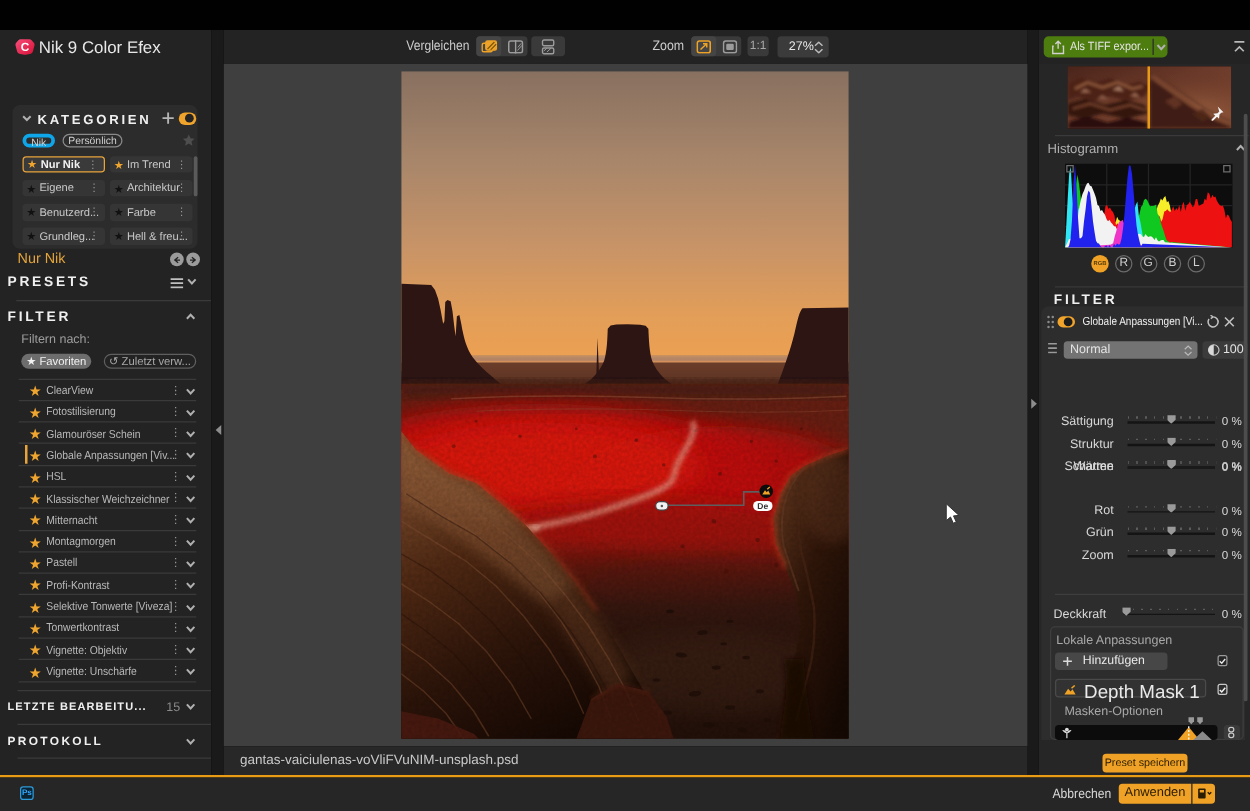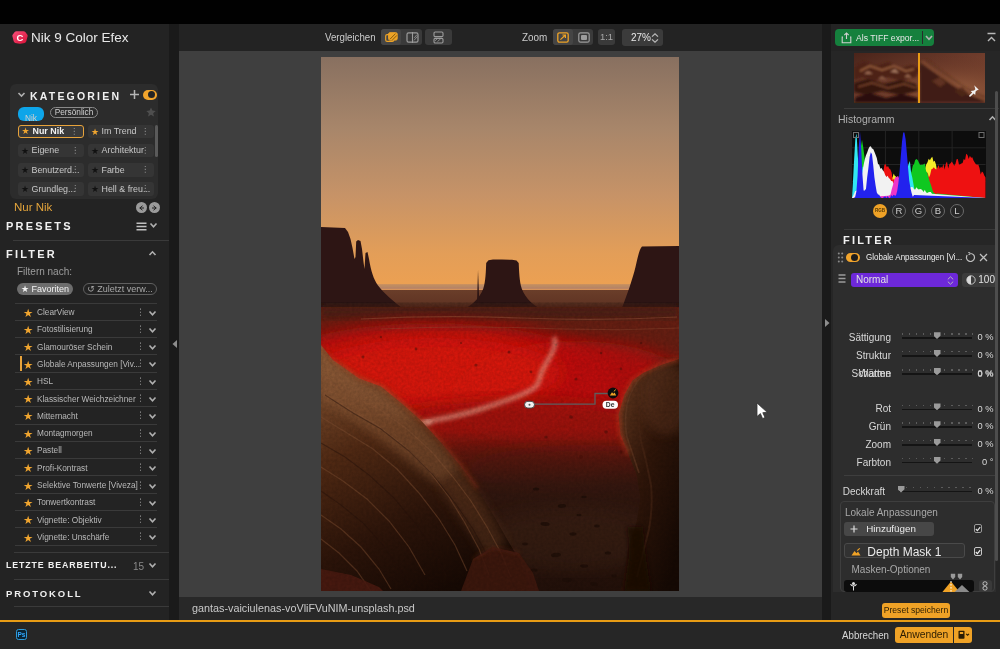--- a/index.html
+++ b/index.html
@@ -34,21 +34,21 @@
       <path d="M1.5 2 L4.5 5 L7.5 2" class="chev"></path>
     </svg>
   <div class="abs hdr" style="left:30px;top:89.5px;font-size:10.5px;">KATEGORIEN</div>
   <svg class="abs" style="left:129px;top:89px;" width="11" height="11" viewBox="0 0 11 11">
       <path d="M5.5 1 V10 M1 5.5 H10" stroke="#b5b5b5" stroke-width="1.5"></path>
     </svg>
   <div class="abs" style="left:143px;top:90px;width:13.5px;height:9.5px;background:#f1a42c;border-radius:5px;">
     <div class="abs" style="right:1.2px;top:1.2px;width:7px;height:7px;background:#242424;border-radius:50%;"></div>
   </div>
 
-  <div class="abs" style="left:18px;top:106.5px;width:26px;height:11px;border:7px solid #0ea5e9;border-radius:6px;color:#d0d0d0;font-size:8.3px;text-align:center;line-height:9.5px;">Nik</div>
+  <div class="abs" style="left:18px;top:106.5px;width:26px;height:11px;border:3px solid #0ea5e9;border-radius:6px;color:#d0d0d0;font-size:8.3px;text-align:center;line-height:9.5px;">Nik</div>
   <div class="abs" style="left:50px;top:106.5px;width:48px;height:11px;border:1px solid #8a8a8a;border-radius:6px;color:#d0d0d0;font-size:8.3px;text-align:center;line-height:9.5px;">Persönlich</div>
   <svg class="abs" style="left:146px;top:107px;" width="10" height="10" viewBox="0 0 10 10">
       <path d="M5 0.5 L6.4 3.6 L9.7 4 L7.2 6.2 L7.9 9.5 L5 7.8 L2.1 9.5 L2.8 6.2 L0.3 4 L3.6 3.6 Z" fill="#4e4e4e"></path>
     </svg>
 
   <style>
     .catbtn { position:absolute; width:66px; height:13.5px; background:#353535; border-radius:3px; color:#c9c9c9; font-size:8.9px; }
     .catbtn .lb { position:absolute; left:14px; top:1.5px; }
     .catbtn .st { position:absolute; left:3.5px; top:2px; font-size:9px; color:#111; }
     .catbtn .dots { position:absolute; right:4px; top:1px; color:#9a9a9a; font-size:8.5px; letter-spacing:0; }
@@ -497,21 +497,21 @@
   <path d="M1 1 L1 14.5 L4.4 11.6 L6.6 16.6 L9 15.5 L6.8 10.7 L11.2 10.3 Z" fill="#fff" stroke="#333" stroke-width="0.8"></path>
 </svg>
 
 <div class="abs" style="left:179px;top:597px;width:643px;height:22.5px;background:#282828;">
   <div class="abs" style="left:13px;top:4.5px;font-size:10.8px;color:#c9c9c9;">gantas-vaiciulenas-voVliFVuNIM-unsplash.psd</div>
 </div>
 
 <div class="abs" id="rightpanel" style="left:831px;top:24px;width:169px;height:595.5px;background:#262626;overflow:hidden;">
   <div class="abs" style="left:0;top:0;width:169px;height:27px;background:#232323;"></div>
 
-  <div class="abs" style="left:4px;top:5px;width:99px;height:16.5px;background:#15803d;border-radius:4px;">
+  <div class="abs" style="left:4px;top:5px;width:99px;height:16.5px;background:#4d7c0f;border-radius:4px;">
     <svg class="abs" style="left:6px;top:2.5px;" width="11" height="12" viewBox="0 0 11 12">
       <path d="M2 5 H1.2 V10.8 H9.8 V5 H9" fill="none" stroke="#d0d0d0" stroke-width="1.1"></path>
       <path d="M5.5 7 V1.2 M3.3 3.2 L5.5 1 L7.7 3.2" fill="none" stroke="#d0d0d0" stroke-width="1.1"></path>
     </svg>
     <div class="abs" style="left:21px;top:3px;font-size:9.6px;color:#e5e5e5;white-space:nowrap;transform:scaleX(0.9);transform-origin:left;">Als TIFF expor...</div>
     <div class="abs" style="left:87px;top:2px;width:1px;height:12.5px;background:#2a2a2a;"></div>
     <svg class="abs" style="left:90px;top:5.5px;" width="8" height="6" viewBox="0 0 8 6">
         <path d="M1 1 L4 4.4 L7 1" class="chev"></path>
       </svg>
   </div>
@@ -617,21 +617,21 @@
       <path d="M2.2 3.2 A4 4 0 1 0 5.5 1.5" fill="none" stroke="#c0c0c0" stroke-width="1.2"></path>
       <path d="M5.5 1.5 L3.4 0.2 M5.5 1.5 L3.6 2.9" stroke="#c0c0c0" stroke-width="1.1" fill="none"></path>
     </svg>
     <svg class="abs" style="left:146px;top:8px;" width="9" height="9" viewBox="0 0 9 9">
         <path d="M1 1 L8 8 M8 1 L1 8" stroke="#c0c0c0" stroke-width="1.3"></path>
       </svg>
 
     <svg class="abs" style="left:5px;top:29px;" width="8" height="9" viewBox="0 0 8 9">
         <path d="M0.5 1 H7.5 M0.5 4.5 H7.5 M0.5 8 H7.5" stroke="#9a9a9a" stroke-width="1.3"></path>
       </svg>
-    <div class="abs" style="left:18.5px;top:28px;width:107px;height:13.5px;background:#6d28d9;border-radius:3px;">
+    <div class="abs" style="left:18.5px;top:28px;width:107px;height:13.5px;background:#737373;border-radius:3px;">
       <div class="abs" style="left:5px;top:1px;font-size:10px;color:#e2e2e2;">Normal</div>
       <svg class="abs" style="right:4px;top:2.5px;" width="7" height="9" viewBox="0 0 7 9">
           <path d="M0.8 3.4 L3.5 0.8 L6.2 3.4 M0.8 5.6 L3.5 8.2 L6.2 5.6" fill="none" stroke="#b8b8b8" stroke-width="1"></path>
         </svg>
     </div>
     <div class="abs" style="left:129.5px;top:28px;width:36px;height:13.5px;background:#3b3b3b;border-radius:3px;">
       <svg class="abs" style="left:3.5px;top:1.8px;" width="10" height="10" viewBox="0 0 10 10">
         <circle cx="5" cy="5" r="4.2" fill="#3b3b3b" stroke="#cccccc" stroke-width="0.9"></circle>
         <path d="M5 0.8 A4.2 4.2 0 0 0 5 9.2 Z" fill="#d8d8d8"></path>
       </svg>
@@ -687,27 +687,20 @@
         <div class="strk"></div>
       <div class="sthm" style="left:101.0px;"></div>
       <div class="sval">0 %</div>
     </div>
     <div class="srow" style="top:190.7px;">
       <div class="slab">Zoom</div>
         <div class="stck"></div>
         <div class="strk"></div>
       <div class="sthm" style="left:101.0px;"></div>
       <div class="sval">0 %</div>
-    </div>
-    <div class="srow" style="top:208.5px;">
-      <div class="slab">Farbton</div>
-        <div class="stck"></div>
-        <div class="strk"></div>
-      <div class="sthm" style="left:101.0px;"></div>
-      <div class="sval">0 °</div>
     </div>
 
     <div class="abs" style="left:11px;top:230px;width:152px;height:1px;background:#3e3e3e;"></div>
         <div class="srow" style="top:237.4px;">
       <div class="slab" style="width:52.5px;">Deckkraft</div>
       <div class="stck" style="left:66.9px;width:73px;"></div>
       <div class="strk" style="left:66.9px;width:72.6px;"></div>
       <div class="sthm" style="left:65px;"></div>
       <div class="sval">0 %</div>
     </div>
@@ -723,21 +716,21 @@
       <div class="abs" style="left:133px;top:22px;width:8.5px;height:8.5px;border:1px solid #9a9a9a;border-radius:2px;background:#262626;">
         <svg class="abs" style="left:0.5px;top:0.5px;" width="6" height="6" viewBox="0 0 6 6">
             <path d="M0.8 3 L2.4 4.6 L5.2 1.2" fill="none" stroke="#e8e8e8" stroke-width="1.1"></path>
           </svg>
       </div>
       <div class="abs" style="left:3.8px;top:41px;width:121px;height:14.5px;background:#323232;border:1px solid #4a4a4a;border-radius:3px;">
         <svg class="abs" style="left:6px;top:3.5px;" width="10" height="8" viewBox="0 0 10 8">
           <path d="M0.5 7.5 L3.5 3 L5.5 5.2 L7 3.4 L9.5 7.5 Z" fill="#efa226"></path>
           <path d="M6.2 2.6 L8.8 0.4" stroke="#efa226" stroke-width="1.2"></path>
         </svg>
-        <div class="abs" style="left:22px;top:1.2px;font-size:12px;color:#eaeaea;">Depth Mask 1</div>
+        <div class="abs" style="left:22px;top:1.2px;font-size:15px;color:#eaeaea;">Depth Mask 1</div>
       </div>
       <div class="abs" style="left:133px;top:45px;width:8.5px;height:8.5px;border:1px solid #c8c8c8;border-radius:2px;background:#2e2e2e;">
         <svg class="abs" style="left:0.5px;top:0.5px;" width="6" height="6" viewBox="0 0 6 6">
             <path d="M0.8 3 L2.4 4.6 L5.2 1.2" fill="none" stroke="#f2f2f2" stroke-width="1.2"></path>
           </svg>
       </div>
       <div class="abs" style="left:11px;top:62px;font-size:10px;color:#a8a8a8;">Masken-Optionen</div>
       <div class="abs" style="left:3.8px;top:77.5px;width:130px;height:12.5px;background:#0c0c0c;border-radius:3px;overflow:hidden;">
         <svg class="abs" style="left:4px;top:1.5px;" width="11" height="10" viewBox="0 0 11 10">
           <path d="M5.5 9.5 V4.5" stroke="#dcdcdc" stroke-width="1"></path>

